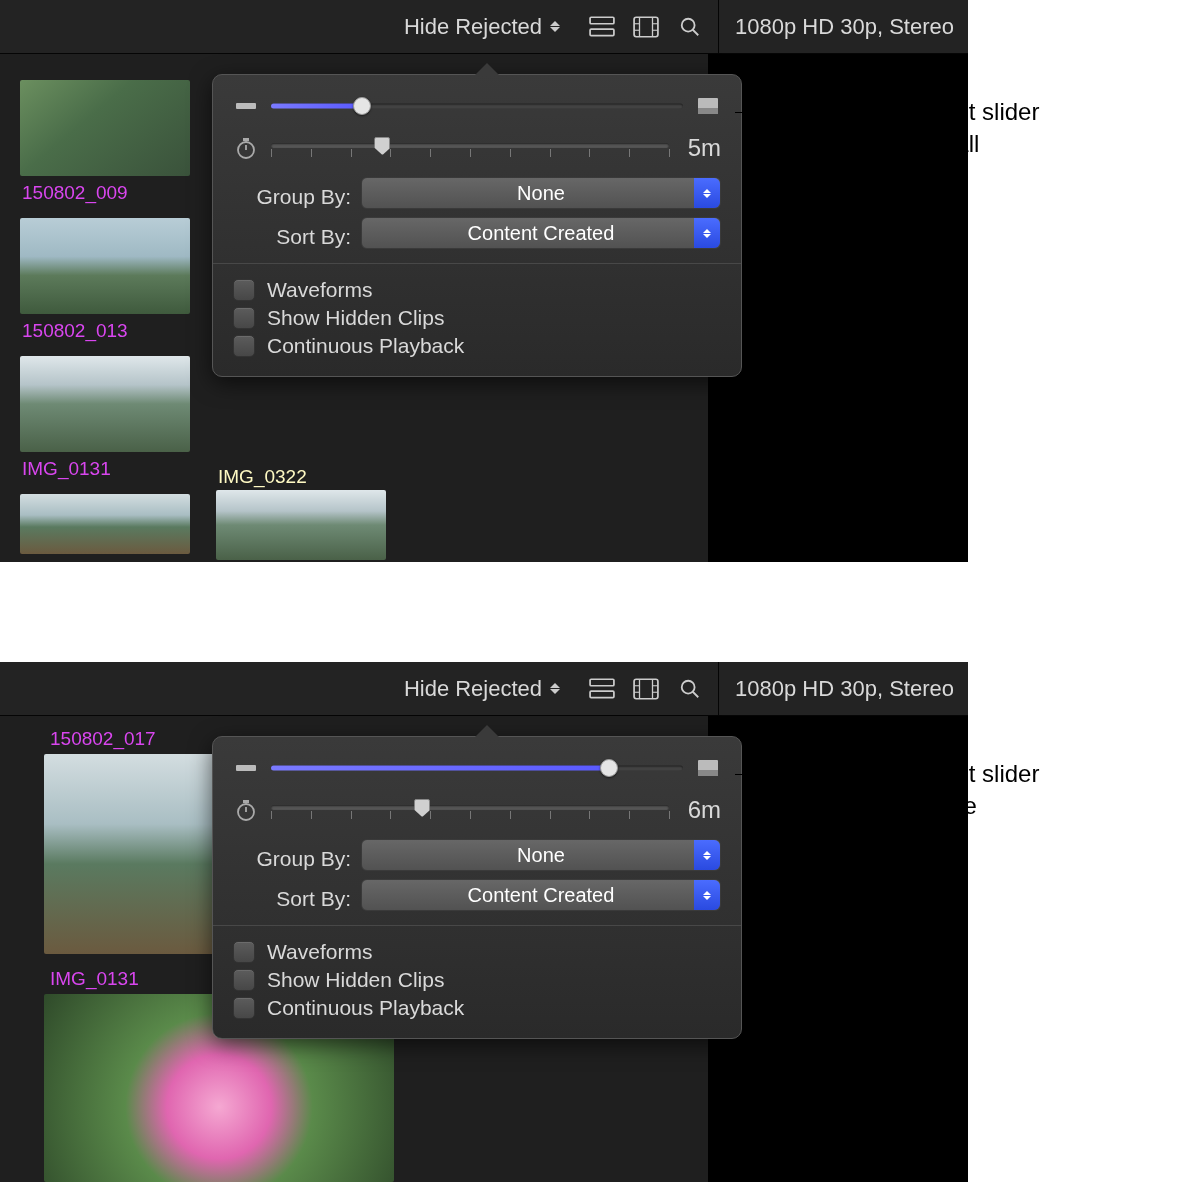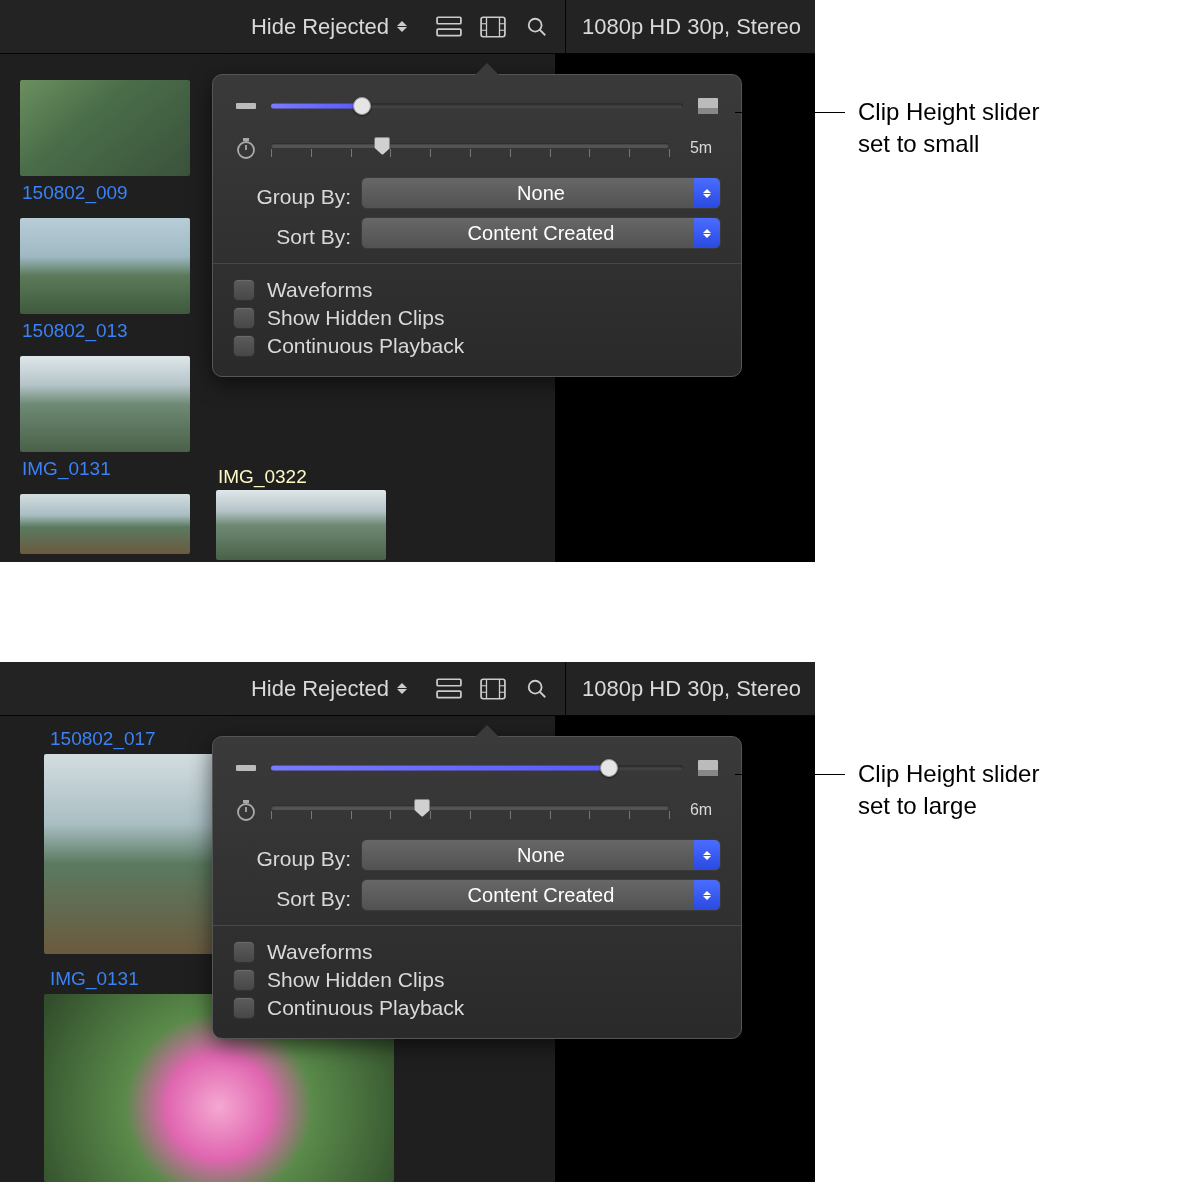--- a/index.html
+++ b/index.html
@@ -12,21 +12,21 @@
     --accent:#6f6ff6;
     --select:#5a5a5a;
     --select-cap:#3e62ff;
     --track:#5a5a5a;
     --track-dark:#444;
     --page:#ffffff;
   }
   *{box-sizing:border-box;font-family:-apple-system,Helvetica,Arial,sans-serif;}
   body{margin:0;background:var(--page);width:1178px;}
   .figure{position:relative;width:1178px;}
-  .screenshot{position:relative;width:815px;background:#000;overflow:hidden;padding-left:48px;}
+  .screenshot{position:relative;width:968px;background:#000;overflow:hidden;padding-left:48px;}
   .top{height:562px;}
   .bot{height:520px;margin-top:100px;}
   .browser-bg{position:absolute;left:0;right:0;top:0;height:100%;background:#1f1f1f;}
   .black-right{position:absolute;right:0;top:50px;width:260px;bottom:0;background:#000;}
 
   
   .toolbar{position:absolute;top:0;left:0;right:0;height:54px;background:#232323;display:flex;align-items:center;border-bottom:1px solid #050505;}
   .tb-spacer{flex:1;}
   .popup-btn{display:flex;align-items:center;gap:8px;color:var(--text);font-size:22px;padding:4px 8px;margin-right:12px;}
   .chev{display:inline-flex;flex-direction:column;gap:1px;}
@@ -39,42 +39,42 @@
   .format{color:var(--text);font-size:22px;padding:0 14px 0 10px;white-space:nowrap;}
 
   
   .thumbs{position:absolute;left:20px;top:80px;width:175px;}
   .thumb{width:170px;height:96px;border-radius:2px;margin-bottom:4px;background:linear-gradient(140deg,#6b8f5f 0%,#4a6d49 40%,#3a523b 100%);position:relative;overflow:hidden;}
   .thumb.sky{background:linear-gradient(180deg,#b8cdd6 0%,#9fb9c4 40%,#5c7a5a 60%,#3f5a3d 100%);}
   .thumb.mtn{background:linear-gradient(180deg,#dfe7ea 0%,#b5c4c9 30%,#6e8a74 50%,#4a6148 100%);}
   .thumb.river{background:linear-gradient(180deg,#d3dde0 0%,#a9bec3 35%,#5a7a60 55%,#6b5a3f 100%);}
   .thumb.flower{background:radial-gradient(circle at 50% 60%,#f5a8d2 0%,#e066b0 25%,#5a8a4a 45%,#2f4a2a 100%);}
   .thumb.big{height:200px;}
-  .tname{color:#3b82f6;font-size:19px;margin:6px 0 14px 2px;}
+  .tname{color:#d946ef;font-size:19px;margin:6px 0 14px 2px;}
   .ghost-name{position:absolute;color:#fef9c3;font-size:19px;}
 
   
   .popover{position:absolute;width:530px;border-radius:10px;background:linear-gradient(180deg,var(--panel-grad1),var(--panel-grad2));border:1px solid #555;box-shadow:0 6px 22px rgba(0,0,0,.6);padding:18px 20px 14px;}
   .popover .tail{position:absolute;top:-12px;left:262px;width:0;height:0;border-left:12px solid transparent;border-right:12px solid transparent;border-bottom:12px solid #3a3a3a;}
   .row{display:flex;align-items:center;margin-bottom:14px;gap:12px;}
   .ico{width:26px;height:26px;flex:0 0 26px;display:flex;align-items:center;justify-content:center;}
   .ico svg{width:24px;height:24px;}
 
   
   .h-slider{flex:1;height:20px;position:relative;}
   .h-track{position:absolute;left:0;right:0;top:50%;height:5px;transform:translateY(-50%);border-radius:3px;background:var(--track-dark);box-shadow:inset 0 1px 2px rgba(0,0,0,.6);}
   .h-fill{position:absolute;left:0;top:50%;height:5px;transform:translateY(-50%);border-radius:3px;background:linear-gradient(90deg,#7a7aff,#5a5aff);}
   .h-knob{position:absolute;top:50%;width:18px;height:18px;border-radius:50%;background:#e5e5e5;border:1px solid #999;transform:translate(-50%,-50%);box-shadow:0 1px 2px rgba(0,0,0,.5);}
 
   
   .d-slider{flex:1;height:30px;position:relative;}
   .d-track{position:absolute;left:0;right:0;top:10px;height:5px;border-radius:3px;background:#555;box-shadow:inset 0 1px 2px rgba(0,0,0,.6);}
   .tick{position:absolute;top:16px;width:1px;height:8px;background:#777;}
   .d-knob{position:absolute;top:4px;width:16px;height:18px;background:#d0d0d0;border:1px solid #888;transform:translateX(-50%);clip-path:polygon(0 0,100% 0,100% 60%,50% 100%,0 60%);border-radius:2px;}
-  .d-label{width:40px;text-align:center;color:var(--text);font-size:16px;}
+  .d-label{width:40px;text-align:right;color:var(--text);font-size:24px;}
 
   
   .form-row{display:flex;align-items:flex-end;margin:8px 0;}
   .flabel{width:118px;text-align:right;color:var(--text);font-size:21px;margin-right:10px;}
   .select{flex:1;height:32px;background:linear-gradient(180deg,#676767,#525252);border:1px solid #3a3a3a;border-radius:6px;display:flex;align-items:center;justify-content:center;position:relative;color:#fff;font-size:20px;}
   .select .cap{position:absolute;right:0;top:0;bottom:0;width:26px;background:linear-gradient(180deg,#4a6cff,#2a4ae0);border-radius:0 6px 6px 0;display:flex;flex-direction:column;align-items:center;justify-content:center;gap:1px;}
   .select .cap::before,.select .cap::after{content:"";width:0;height:0;border-left:4px solid transparent;border-right:4px solid transparent;}
   .select .cap::before{border-bottom:4px solid #fff;}
   .select .cap::after{border-top:4px solid #fff;}
 

